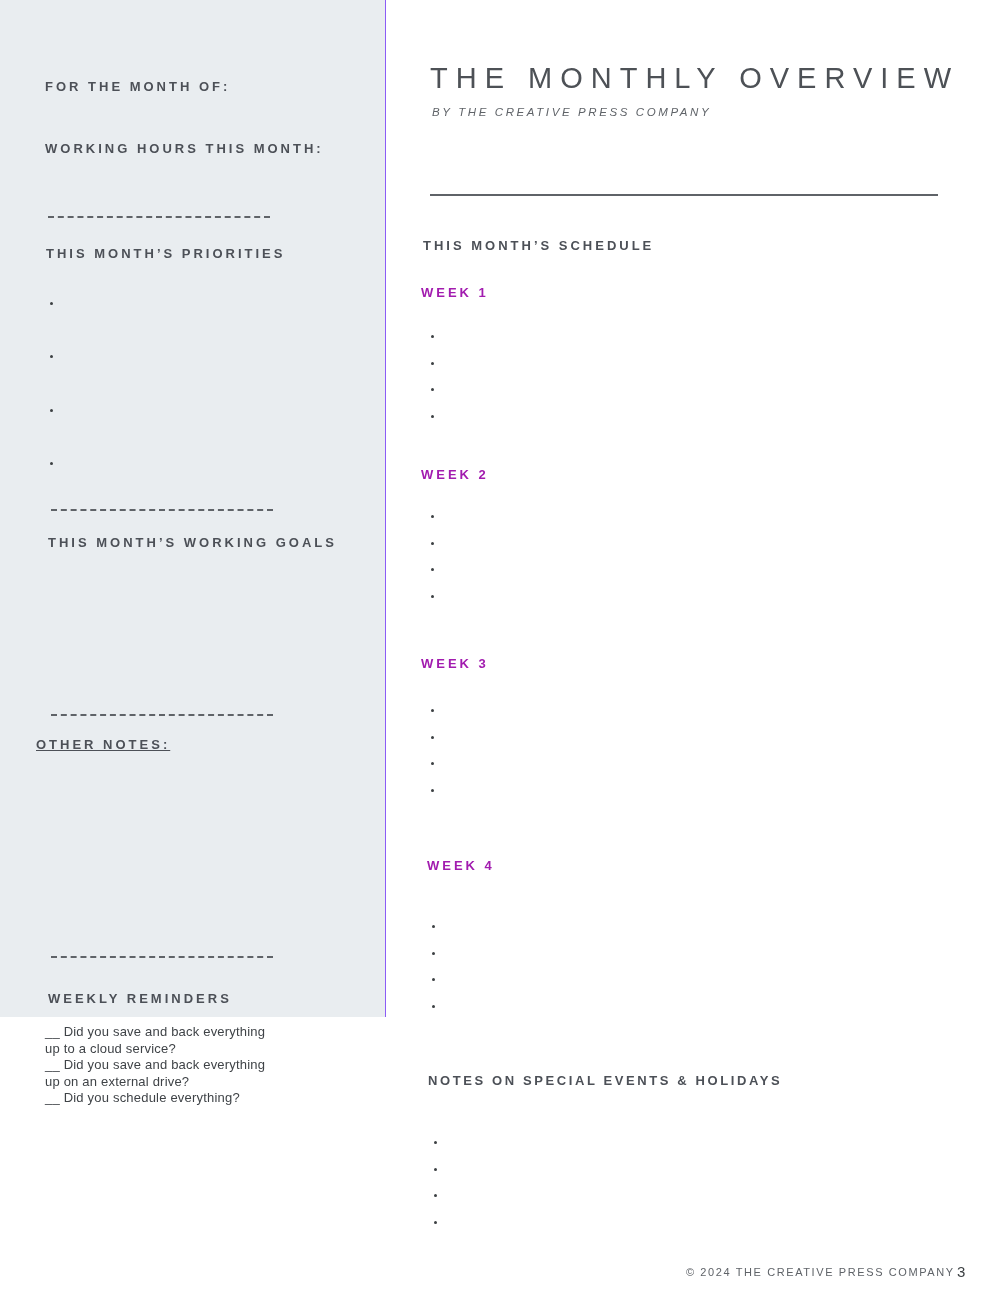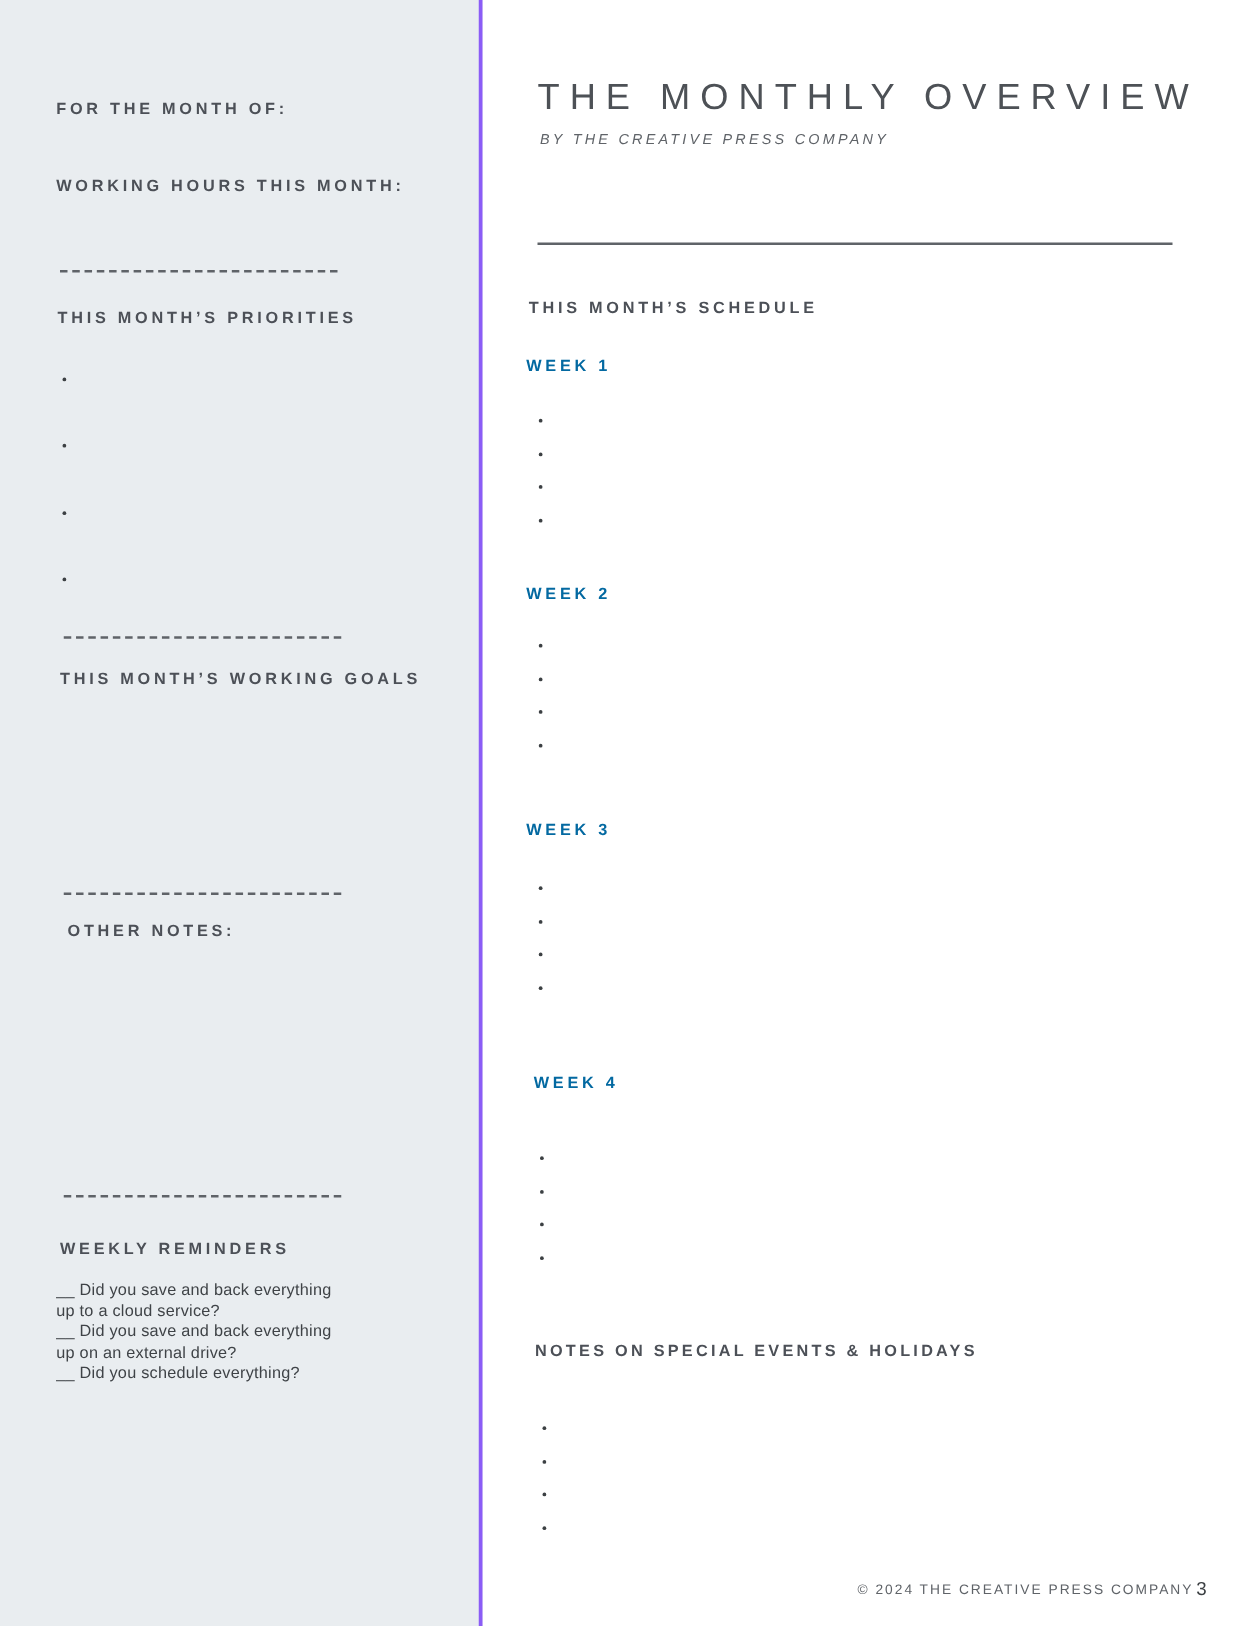--- a/index.html
+++ b/index.html
@@ -3,22 +3,22 @@
 <meta charset="utf-8">
 <style>
   html,body{margin:0;padding:0;background:#ffffff;}
   .page{
     position:relative;width:1005px;height:1301px;background:#ffffff;overflow:hidden;
     font-family:"Liberation Sans","DejaVu Sans",sans-serif;color:#3c4043;
   }
   .abs{position:absolute;}
   
   .sidebar{
-    left:0;top:0;width:386px;height:1301px;
-    background:#e9edf0;border-right:3px solid #8b5cf6;box-sizing:border-box;
+    left:0;top:0;width:386px;height:1017px;
+    background:#e9edf0;border-right:1px solid #8b5cf6;box-sizing:border-box;
   }
   .side-heading{
     font-size:13px;font-weight:700;letter-spacing:3px;color:#4c5057;white-space:nowrap;
   }
   .dashed-divider{
     width:222px;border-top:2px dashed #5f6368;height:0;
   }
   .side-list{
     font-size:13px;line-height:16.5px;color:#3f4347;letter-spacing:0.2px;width:235px;
   }
@@ -33,21 +33,21 @@
     font-size:29px;font-weight:500;letter-spacing:8px;color:#4d5156;white-space:nowrap;
   }
   .main-subtitle{
     font-size:11.5px;font-style:italic;letter-spacing:2.6px;color:#5f6368;white-space:nowrap;
   }
   .hrule{width:508px;border-top:2px solid #5f6368;height:0;}
   .main-heading{
     font-size:13px;font-weight:700;letter-spacing:3px;color:#4c5057;white-space:nowrap;
   }
   .week-label{
-    font-size:13px;font-weight:700;letter-spacing:3px;color:#0369a1;white-space:nowrap;
+    font-size:13px;font-weight:700;letter-spacing:3px;color:#a21caf;white-space:nowrap;
   }
   .footer-copy{
     font-size:11px;letter-spacing:1.6px;color:#5f6368;white-space:nowrap;
   }
   .footer-page{
     font-size:15px;color:#3c4043;font-weight:400;
   }
 </style>
 </head>
 <body>
@@ -69,21 +69,21 @@
     <div class="dot" style="left:50px;top:409px;"></div>
     <div class="dot" style="left:50px;top:462px;"></div>
 
     <div class="abs dashed-divider" style="left:51px;top:509px;"></div>
 
     <div class="abs side-heading" style="left:48px;top:535px;">THIS MONTH’S WORKING GOALS</div>
 
 
     <div class="abs dashed-divider" style="left:51px;top:714px;"></div>
 
-    <div class="abs side-heading" style="left:54px;top:737px;">OTHER NOTES:</div>
+    <div class="abs side-heading" style="left:36px;top:737px;text-decoration:underline;">OTHER NOTES:</div>
 
     <div class="abs dashed-divider" style="left:51px;top:956px;"></div>
 
     <div class="abs side-heading" style="left:48px;top:991px;">WEEKLY REMINDERS</div>
 
     <div class="abs side-list" style="left:45px;top:1024px;width:228px;">
       <div>__ Did you save and back everything up to a cloud service?</div>
       <div>__ Did you save and back everything up on an external drive?</div>
       <div>__ Did you schedule everything?</div>
     </div>

